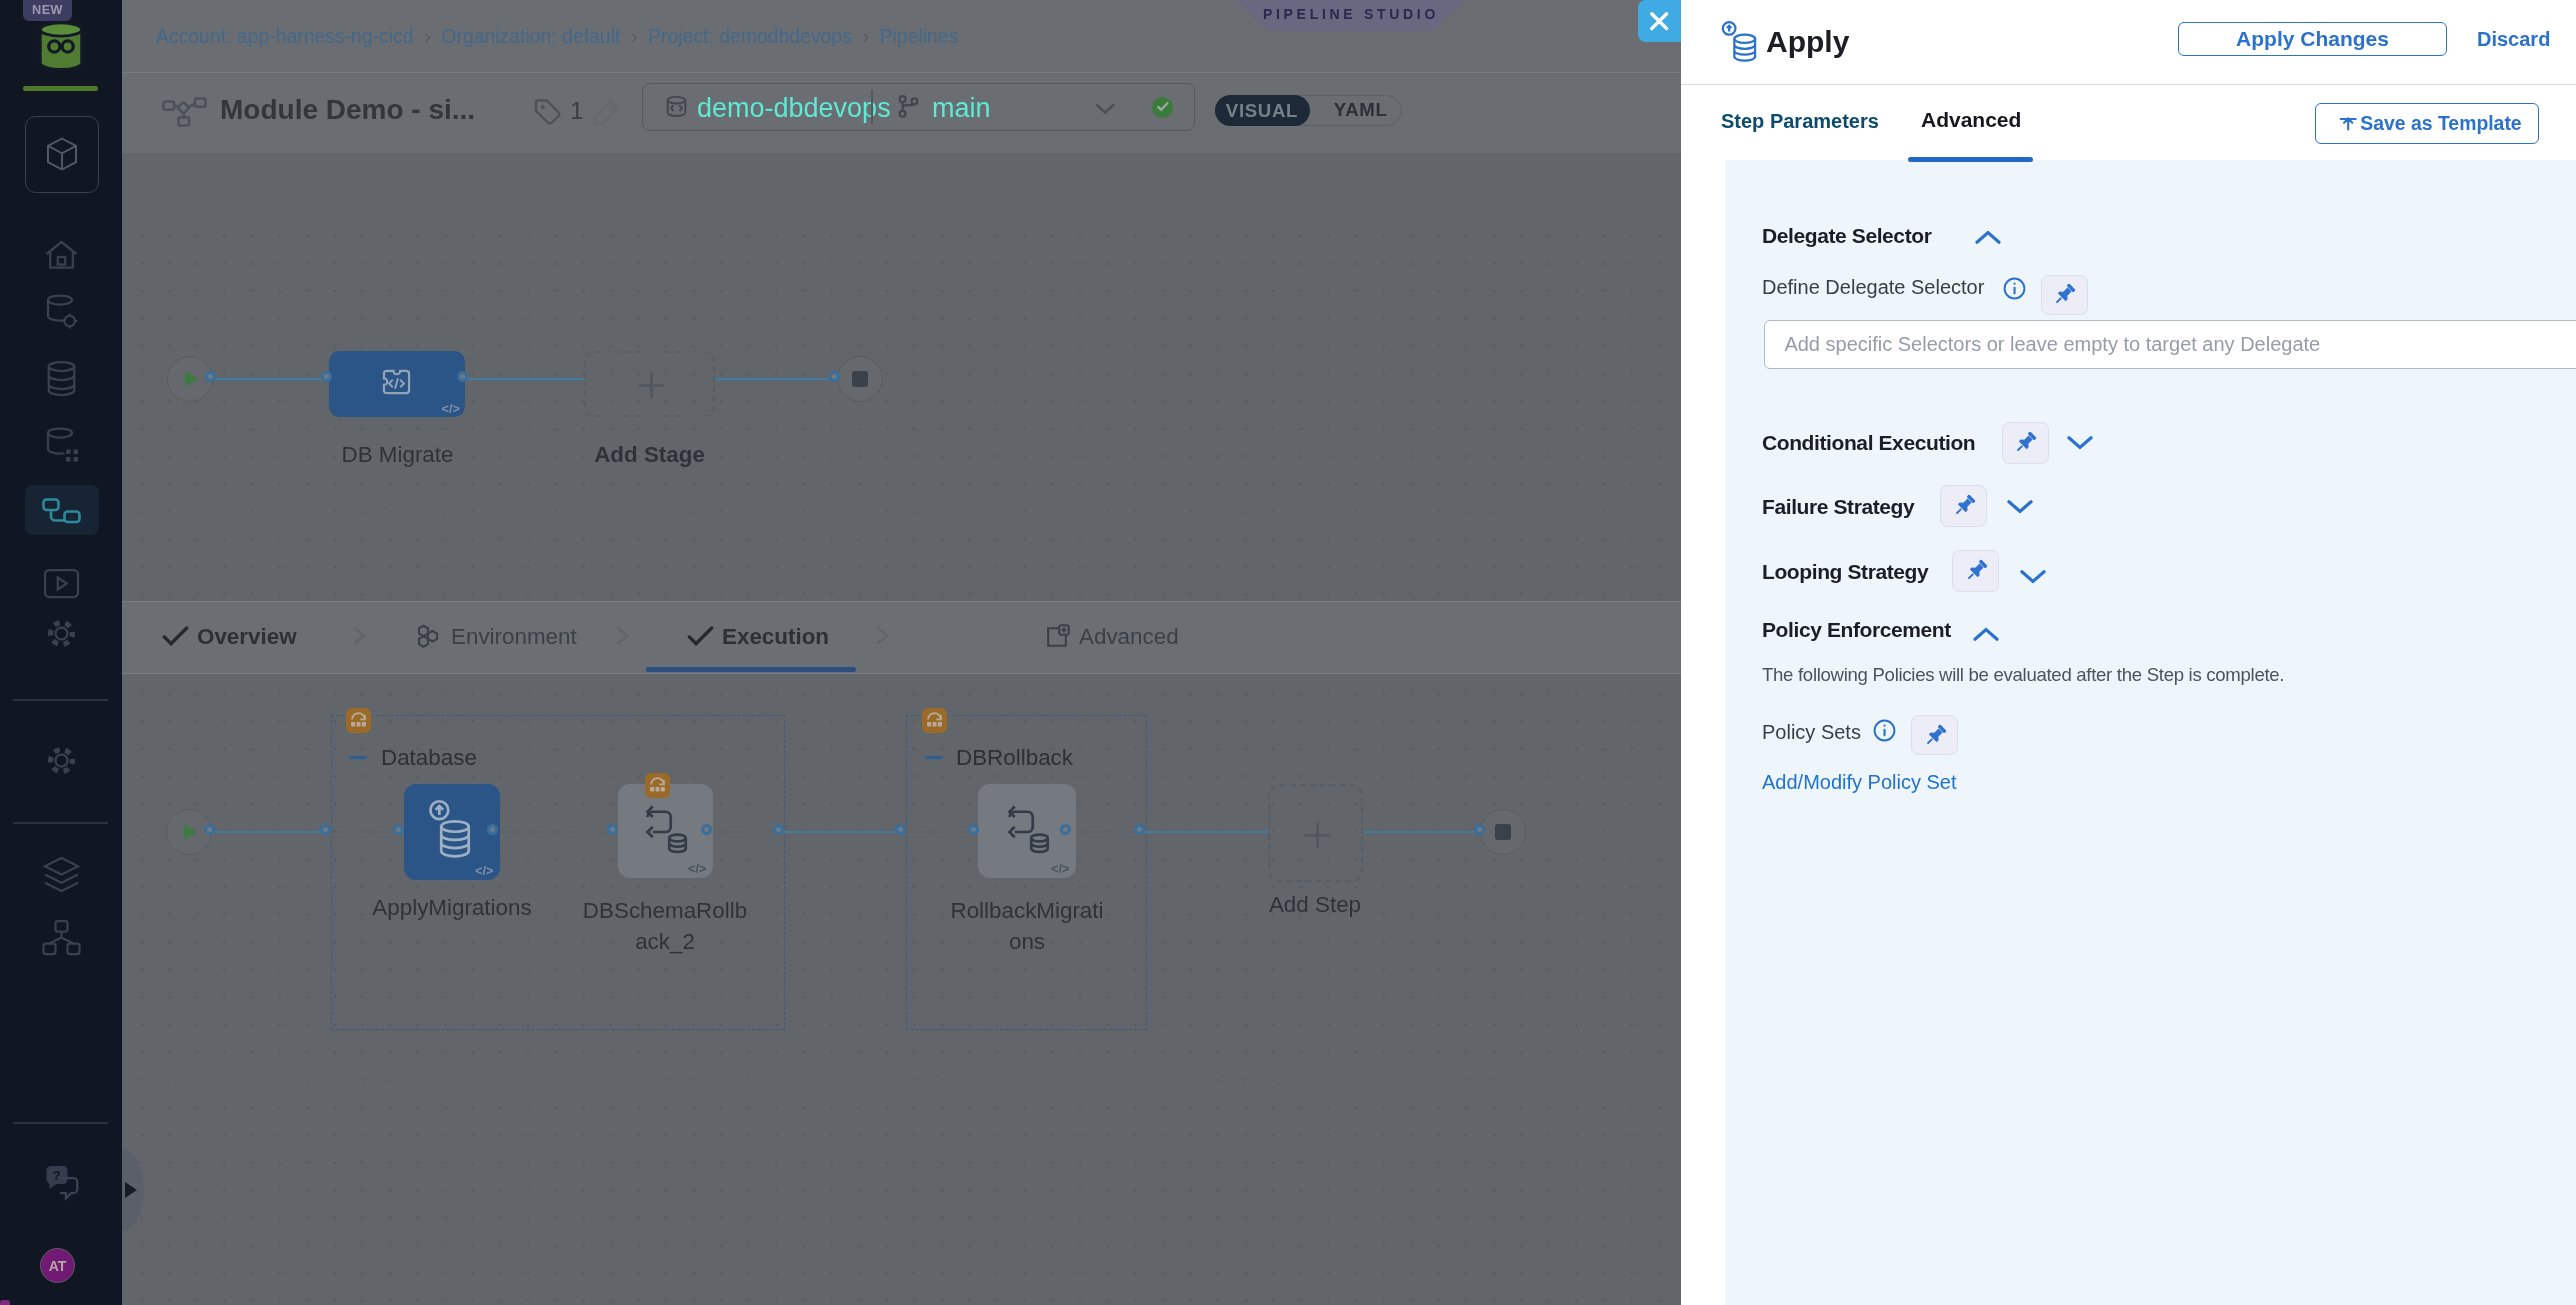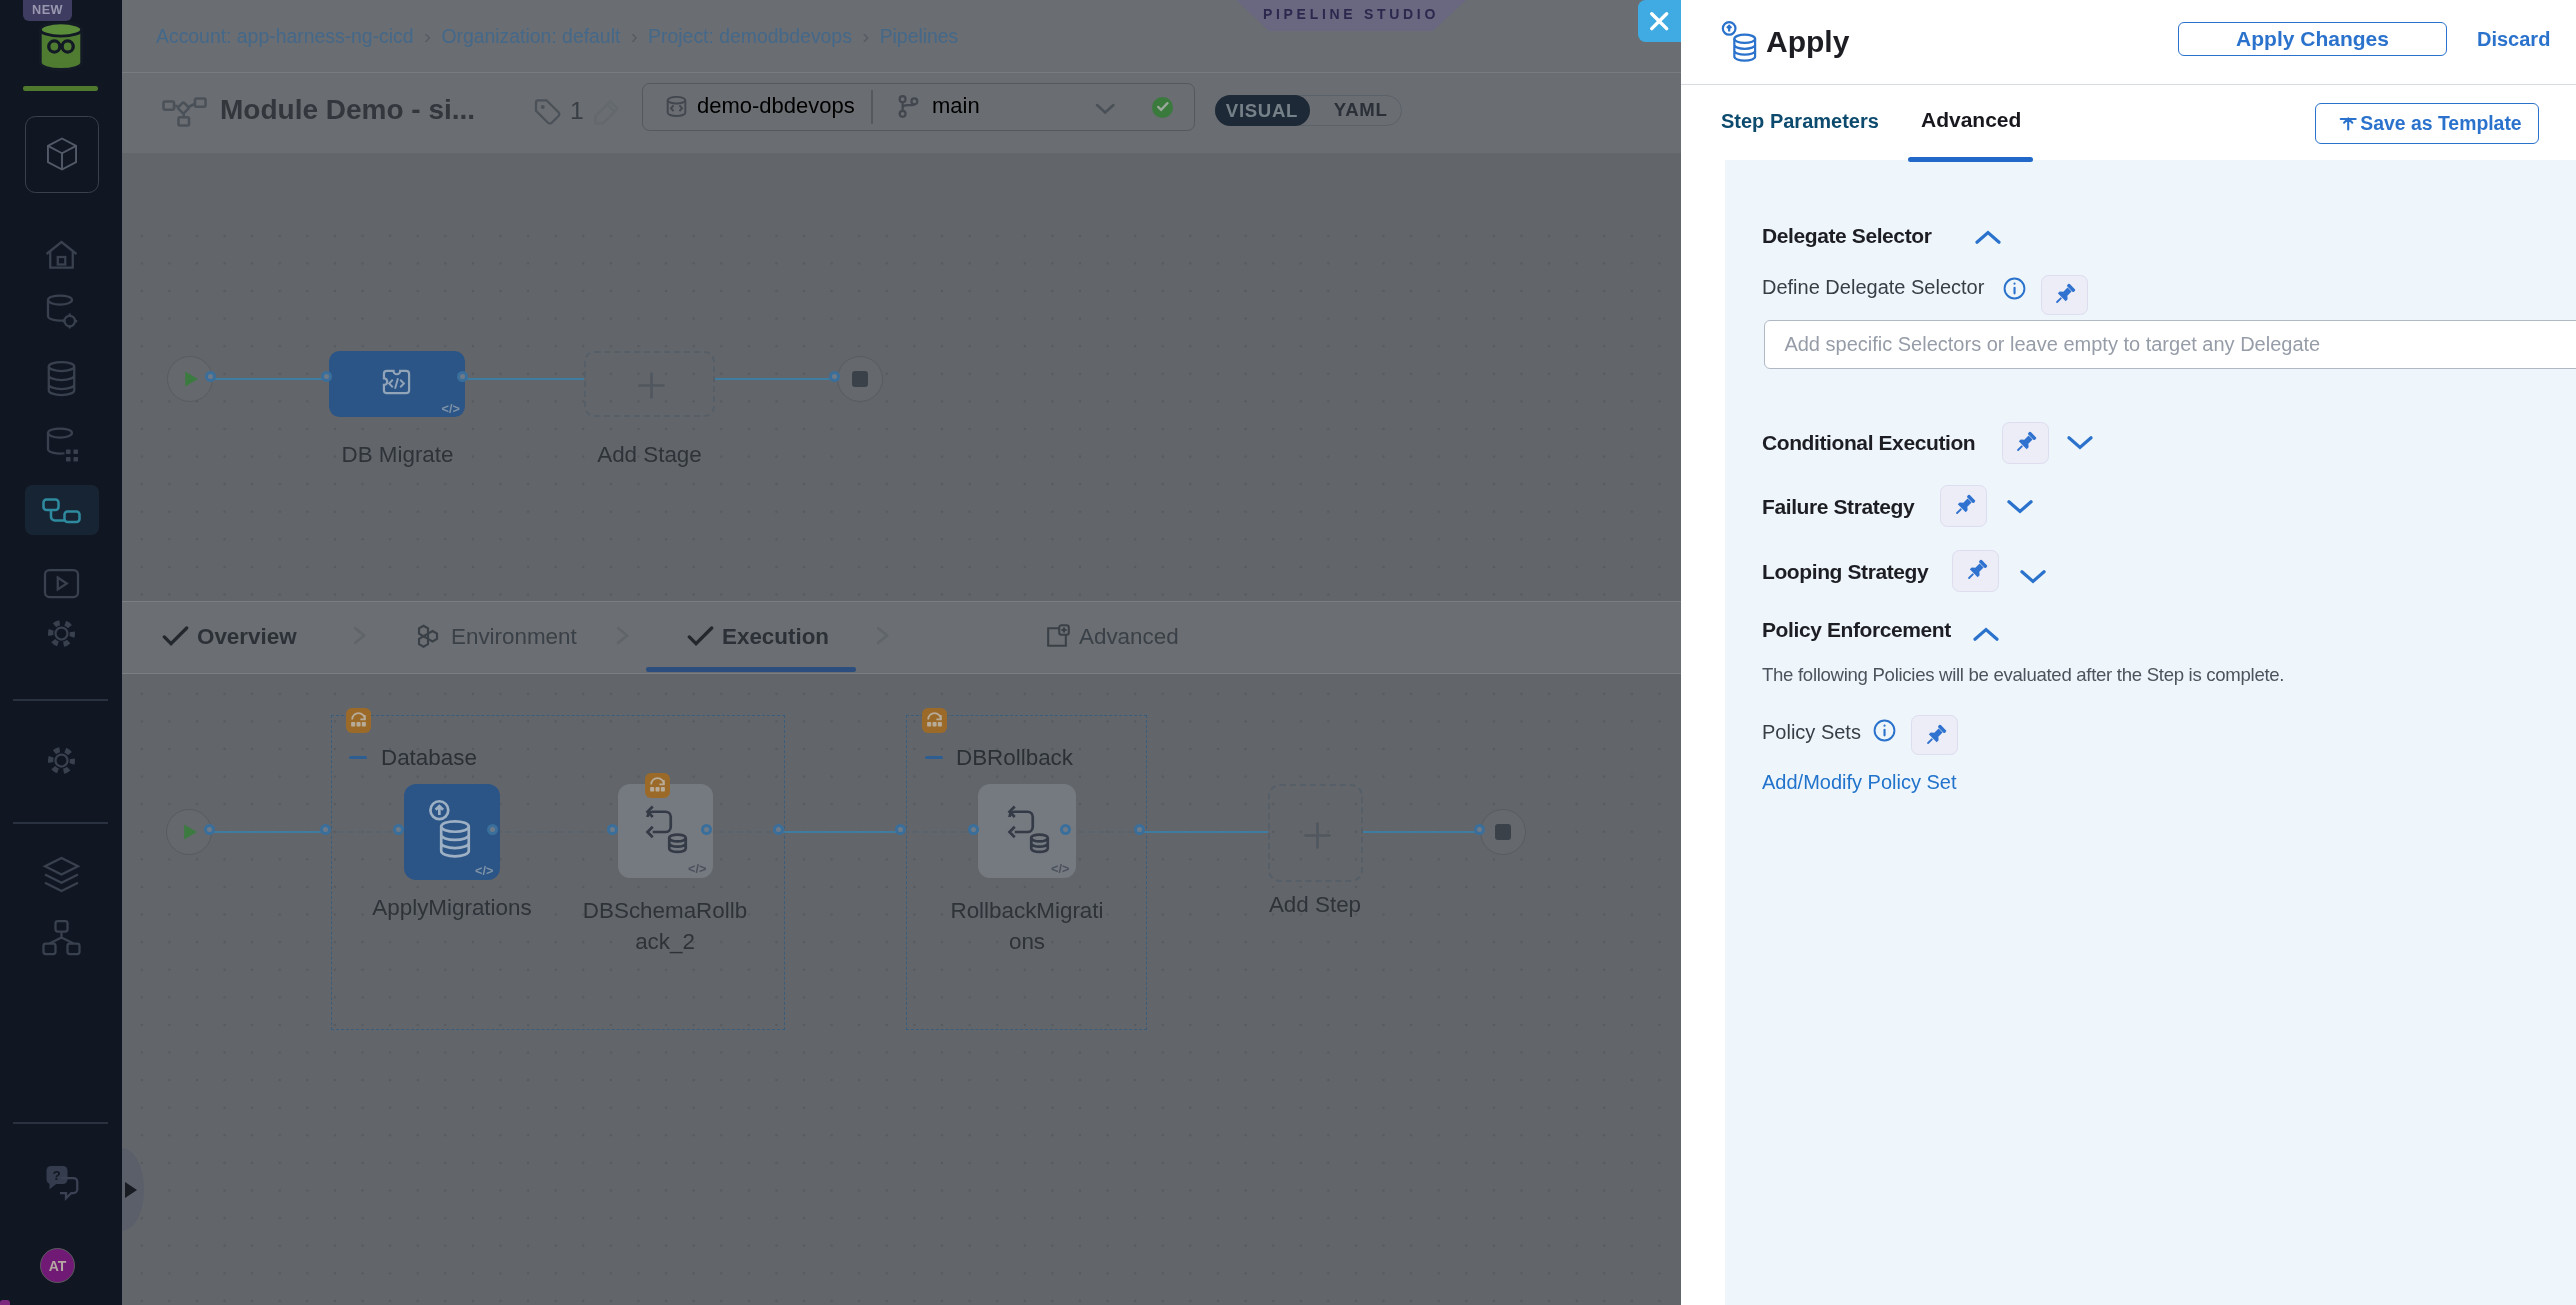--- a/index.html
+++ b/index.html
@@ -33,21 +33,21 @@
   font-size:19.4px; color:#44688a; }
 .crumbs .sep { color:#565c64; font-size:21px; }
 #ribbon { left:1114px; top:0; width:230px; height:31px; background:#6a6780;
   clip-path:polygon(0 0, 100% 0, calc(100% - 33px) 100%, 33px 100%); z-index:5;
   color:#2b284e; font-size:14px; font-weight:bold; letter-spacing:3.7px;
   text-align:center; line-height:28px; }
 #headrow { left:0; top:72px; width:1559px; height:81px; background:#6a6d71;
   border-top:1.5px solid #787b7f; }
 .ptitle { left:98px; top:21px; font-size:28px; font-weight:bold; color:#33373d; }
 .selbox { left:520px; top:9.7px; width:553px; height:48px; border:1.5px solid #55595f; border-radius:7.5px; }
-.seltext { font-size:22px; color:#000000; }
+.seltext { font-size:27px; color:#5eead4; }
 #toggle { left:1093px; top:22.4px; width:187px; height:31px; border:1.5px solid #5a6169; border-radius:15.7px; }
 #toggle .vis { position:absolute; left:-1.5px; top:-1.5px; width:95px; height:31px; background:#1d2936;
   border-radius:15.7px; color:#768088; font-size:18.6px; font-weight:bold; text-align:center; line-height:31px; letter-spacing:0.7px; }
 #toggle .yam { position:absolute; right:13.4px; top:0; color:#2b3038; font-size:18.6px; font-weight:bold; line-height:28px; letter-spacing:0.7px; }
 #banner { left:0; top:153px; width:1559px; height:63px; background:#595a6e; }
 #banner .tit { left:66px; top:18.6px; font-size:21px; font-weight:bold; color:#4a4680; }
 #banner .msg { left:345px; top:21px; font-size:17px; font-weight:bold; color:#26282d; }
 #banner .vd  { left:945px; top:19.4px; font-size:20px; color:#4a6a94; }
 #banner .btn { left:1089px; top:6px; width:189px; height:37px; border:1.5px solid #48679a; border-radius:6px;
   color:#48679a; font-size:21px; font-weight:bold; text-align:center; line-height:34px; }
@@ -196,21 +196,21 @@
       <div class="dashnode abs" style="left:462px; top:135px; width:131px; height:66px;">
         <svg style="position:absolute; left:49px; top:16.4px;" width="33" height="33" viewBox="0 0 44 44">
             <path d="M22 6 V38 M6 22 H38" stroke="#51575f" stroke-width="3.6" stroke-linecap="round"></path>
           </svg>
       </div>
       <div class="gline abs" style="left:593px; top:162px; width:122px;"></div>
       <div class="gdot abs" style="left:707px; top:155px;"></div>
       <div class="gcirc abs" style="left:715px; top:140px;"></div>
       <div class="abs" style="left:730px; top:155px; width:16.4px; height:16.4px; background:#3b4149; border-radius:3px;"></div>
       <div class="glabel abs" style="left:201px; top:226px; width:149px;">DB Migrate</div>
-      <div class="glabel abs" style="left:453px; top:226px; width:149px;">Add Stage</div>
+      <div class="glabel abs" style="left:453px; top:226px; width:149px;font-weight:bold;">Add Stage</div>
     </div>
     <div id="tabbar" class="abs">
       <div class="stagetab abs" style="left:40px;">
         <svg width="27" height="22.4" viewBox="0 0 36 30">
             <path d="M3 16 l9 9 L33 4" fill="none" stroke="#23282e" stroke-width="4.4" stroke-linecap="round"></path>
           </svg>
         <span>Overview</span>
       </div>
       <div class="abs" style="left:228px; top:21px;">
           <svg width="19.4" height="25" viewBox="0 0 26 34">

